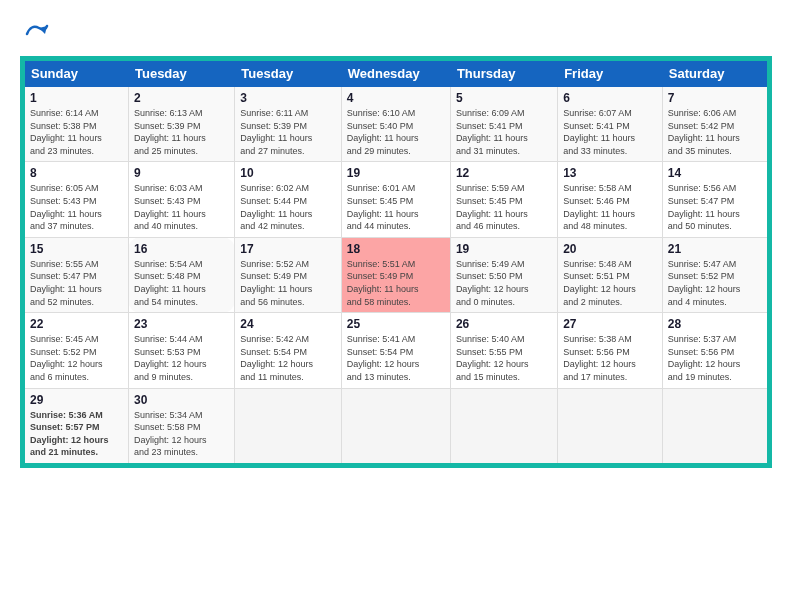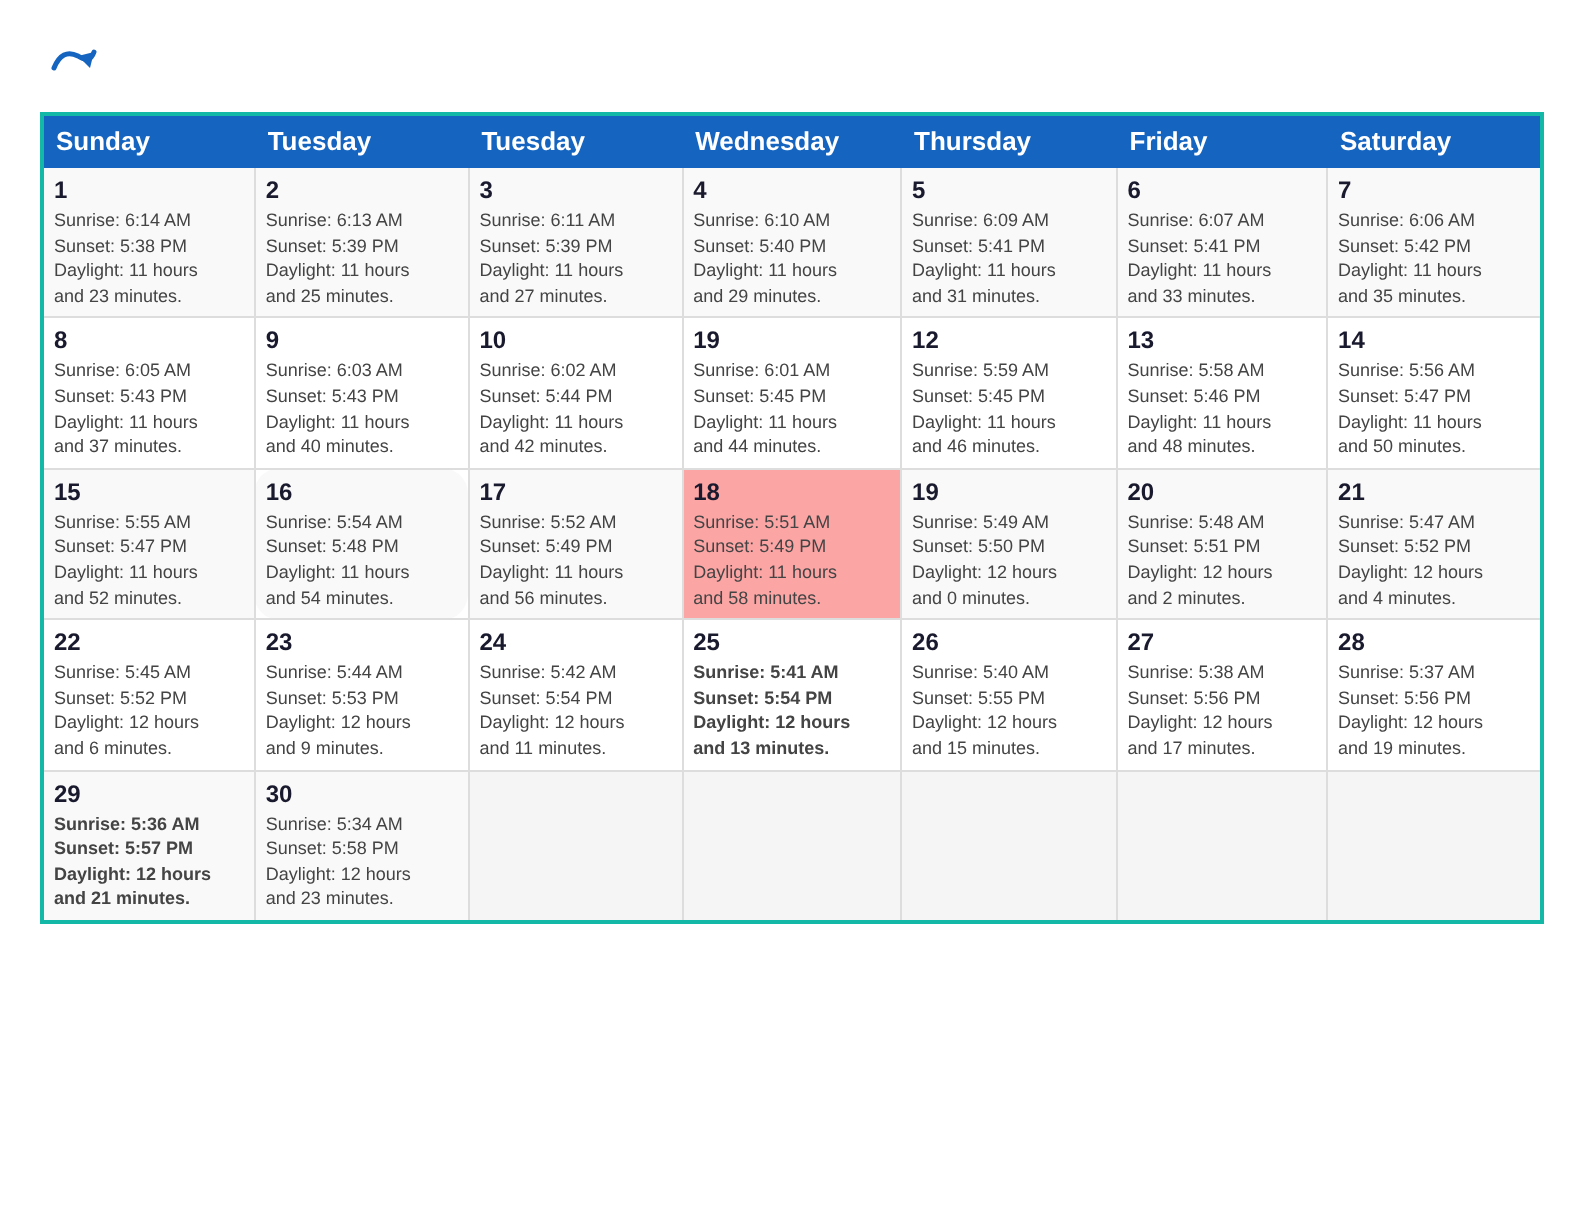--- a/index.html
+++ b/index.html
@@ -50,21 +50,21 @@
       line-height: 1.1;
     }
     .location-title {
       font-size: 14px;
       color: #555;
       margin-top: 2px;
     }
     .calendar {
       width: 100%;
       border-collapse: collapse;
-      border: 2px solid #14b8a6;
+      border: 5px solid #14b8a6;
     }
     .calendar th {
       background: #1565c0;
       color: #fff;
       font-size: 13px;
       font-weight: bold;
       padding: 5px 6px;
       text-align: left;
       border: 1px solid #1565c0;
     }
@@ -311,21 +311,21 @@
           </td>
           <td style="background: rgb(255, 255, 255);">
             <span class="day-number">24</span>
             <div class="day-info" style="white-space: pre-line;">Sunrise: 5:42 AM
 Sunset: 5:54 PM
 Daylight: 12 hours
 and 11 minutes.</div>
           </td>
           <td style="background: rgb(255, 255, 255);">
             <span class="day-number">25</span>
-            <div class="day-info" style="white-space: pre-line; font-weight: bold;">Sunrise: 5:41 AM
+            <div class="day-info" style="white-space: pre-line;">Sunrise: 5:41 AM
 Sunset: 5:54 PM
 Daylight: 12 hours
 and 13 minutes.</div>
           </td>
           <td style="background: rgb(255, 255, 255);">
             <span class="day-number">26</span>
             <div class="day-info" style="white-space: pre-line;">Sunrise: 5:40 AM
 Sunset: 5:55 PM
 Daylight: 12 hours
 and 15 minutes.</div>

